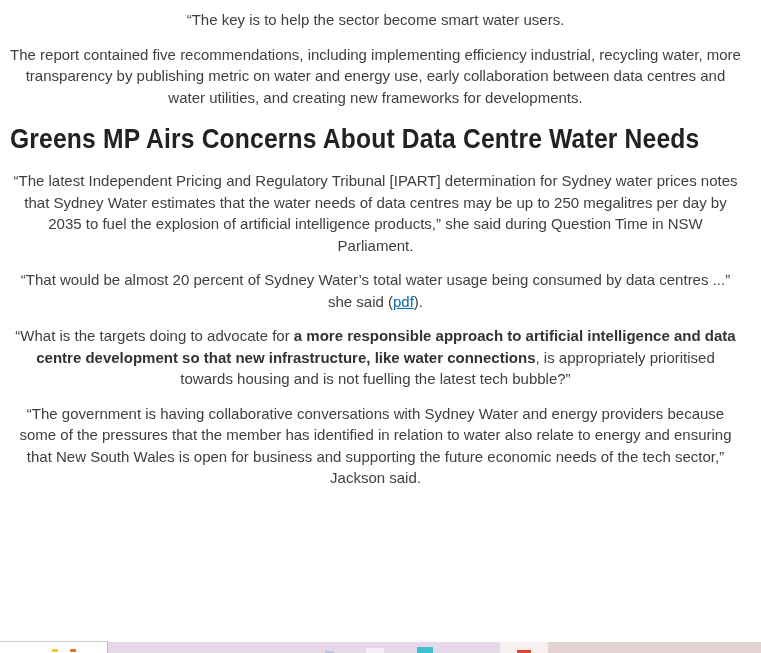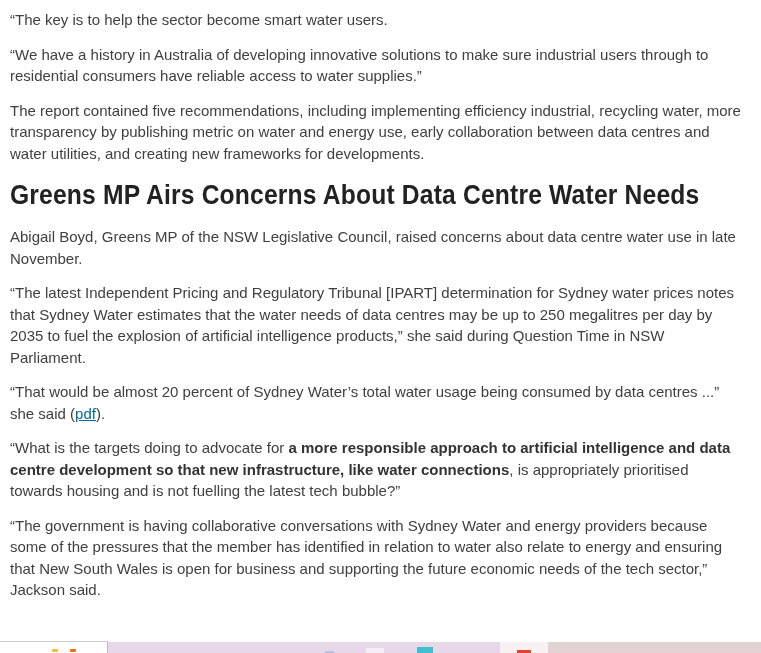--- a/index.html
+++ b/index.html
@@ -12,20 +12,21 @@
     overflow: hidden;
     font-family: "Liberation Sans", sans-serif;
   }
   .article {
     position: absolute;
     top: 0; left: 0;
     width: 751px;
     height: 642px;
     padding: 9px 10px 7px 10px;
     overflow: hidden;
+    text-align: center;
   }
   .article p {
     font-size: 15px;
     line-height: 21.5px;
     color: #3f3f3f;
     margin: 0 0 13px 0;
   }
   .article p strong { font-weight: bold; color: #333333; }
   h2.heading {
     margin: 18px 0 19px 0;
@@ -72,27 +73,25 @@
   .mark-red   { left: 17px;  width: 14px; height: 3px; background: #e0432f; }
 </style>
 </head>
 <body>
 
 <div class="page">
   <div class="article">
 
     <p>“The key is to help the sector become smart water users.</p>
 
-    <p>“We have a history in Australia of developing innovative solutions to make sure industrial users through to residential consumers have reliable access to water supplies.”</p>
 
     <p>The report contained five recommendations, including implementing efficiency industrial, recycling water, more transparency by publishing metric on water and energy use, early collaboration between data centres and water utilities, and creating new frameworks for developments.</p>
 
     <h2 class="heading"><span class="cond">Greens MP Airs Concerns About Data Centre Water Needs</span></h2>
 
-    <p>Abigail Boyd, Greens MP of the NSW Legislative Council, raised concerns about data centre water use in late November.</p>
 
     <p>“The latest Independent Pricing and Regulatory Tribunal [IPART] determination for Sydney water prices notes that Sydney Water estimates that the water needs of data centres may be up to 250 megalitres per day by 2035 to fuel the explosion of artificial intelligence products,” she said during Question Time in NSW Parliament.</p>
 
     <p><span>“That would be almost 20 percent of Sydney Water’s total water usage being consumed by data centres ...” she said (</span><a class="pdf-link" href="#">pdf</a><span>).</span></p>
 
     <p><span>“What is the targets doing to advocate for </span><strong>a more responsible approach to artificial intelligence and data centre development so that new infrastructure, like water connections</strong><span>, is appropriately prioritised towards housing and is not fuelling the latest tech bubble?”</span></p>
 
 
     <p>“The government is having collaborative conversations with Sydney Water and energy providers because some of the pressures that the member has identified in relation to water also relate to energy and ensuring that New South Wales is open for business and supporting the future economic needs of the tech sector,” Jackson said.</p>
 

